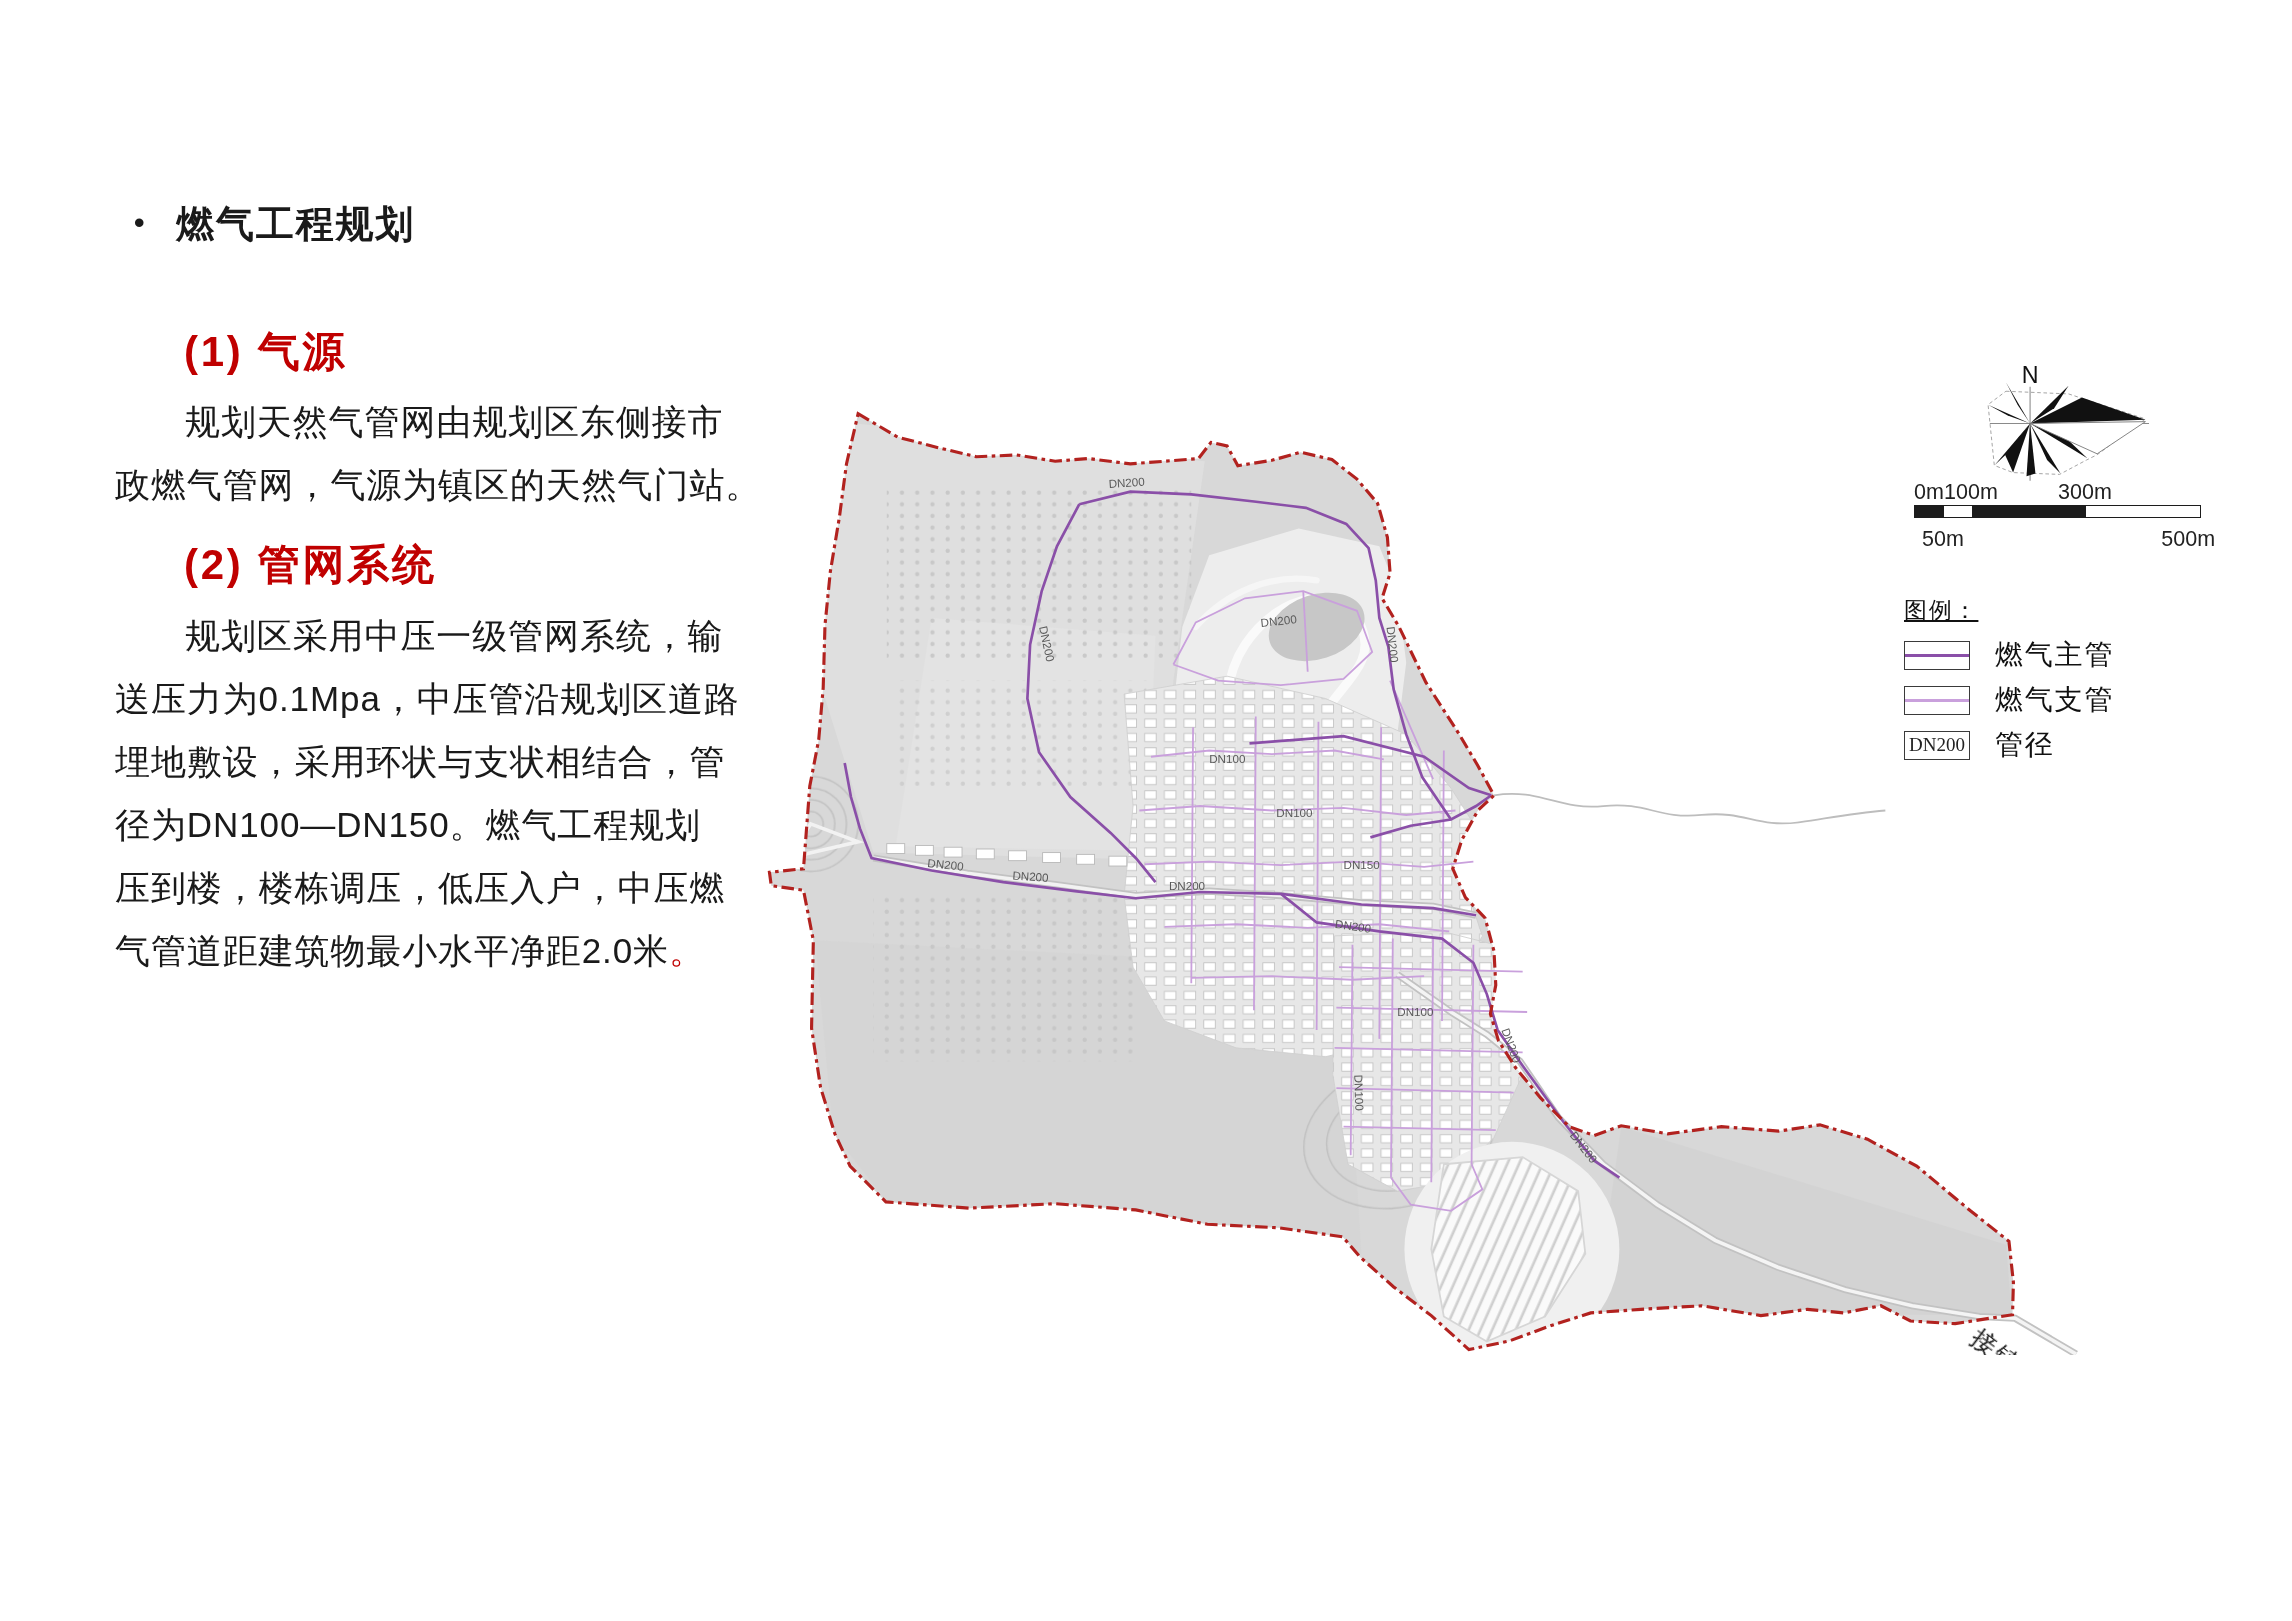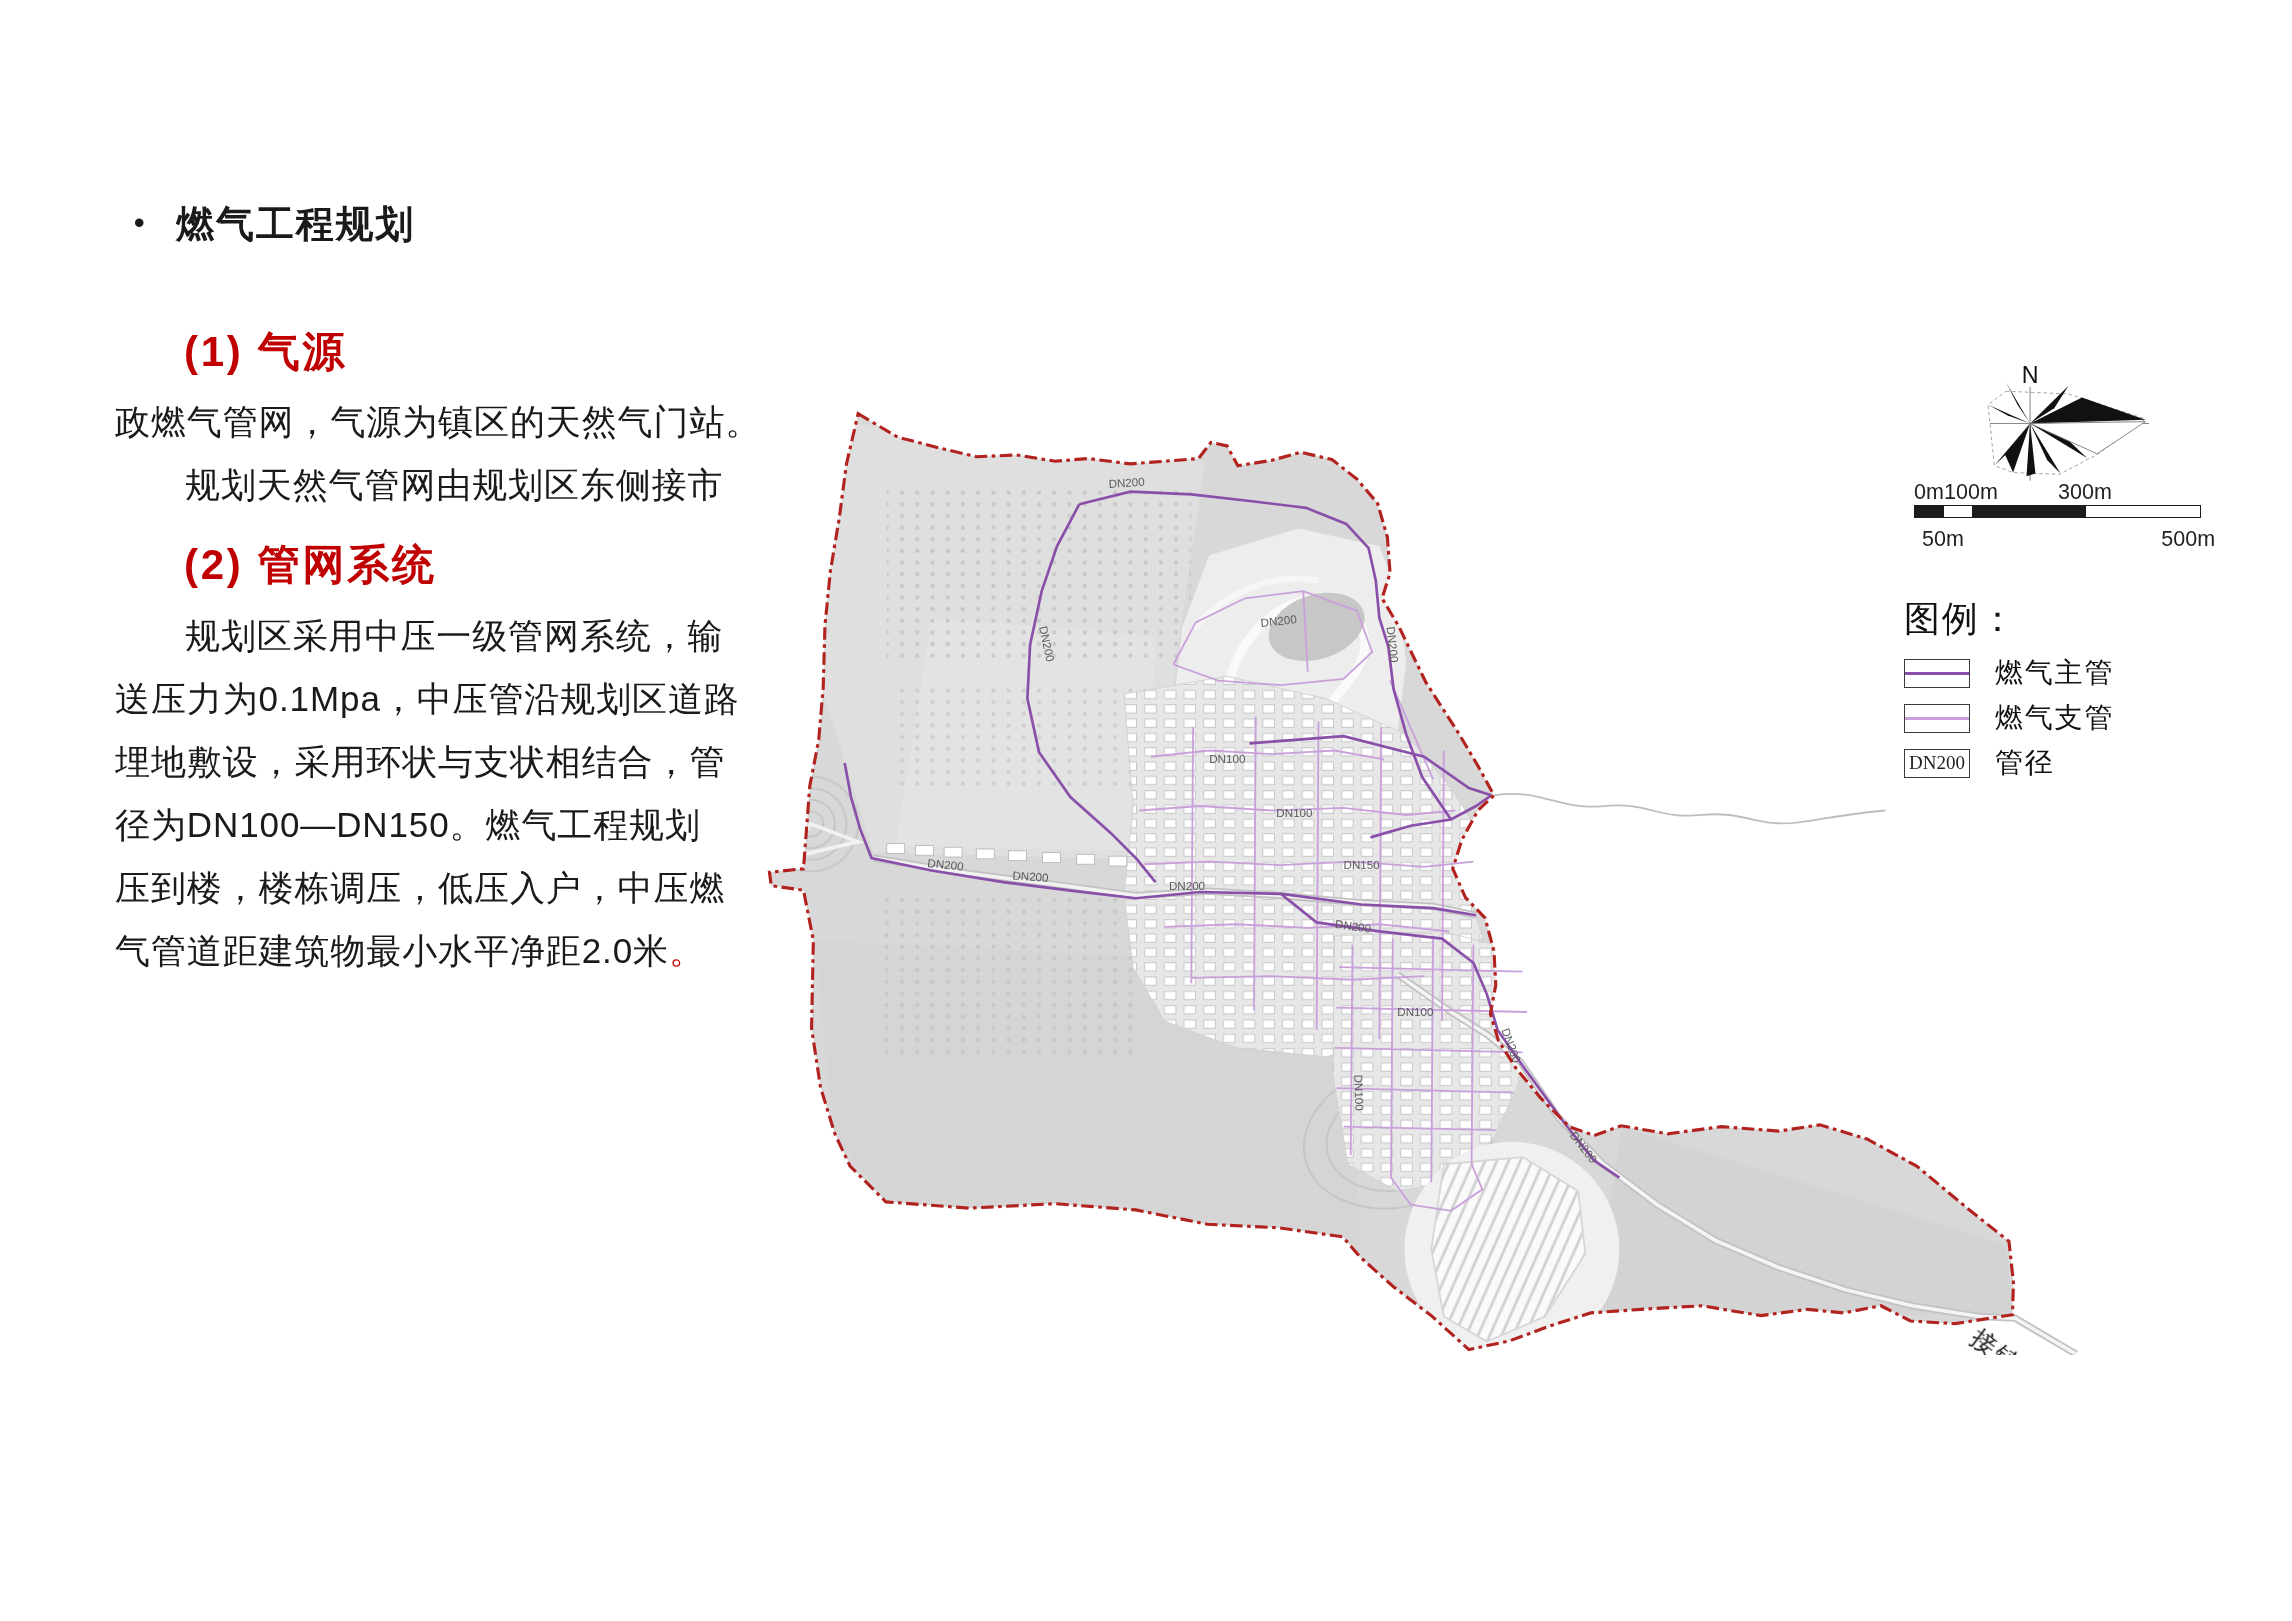--- a/index.html
+++ b/index.html
@@ -18,43 +18,43 @@
   
   .scalebar{position:absolute;left:1914px;top:480px;width:287px;height:77px;font-size:21.5px;color:#222;}
   .scalebar .tlab{position:absolute;top:0;}
   .scalebar .blab{position:absolute;top:47px;}
   .sb-bar{position:absolute;left:0;top:25px;width:285px;height:10.7px;border:1.8px solid #1c1c1c;display:flex;}
   .sb-seg{height:100%;}
   .sb-b{background:#1c1c1c;}
   .sb-w{background:#ffffff;}
   
   .legend{position:absolute;left:1904px;top:595px;}
-  .legend-title{font-size:36px;color:#111;letter-spacing:1.8px;margin-bottom:14.3px;}
+  .legend-title{font-size:23px;color:#111;letter-spacing:1.8px;margin-bottom:14.3px;text-decoration:underline;}
   .legend-row{display:flex;align-items:center;margin-bottom:15px;height:30px;}
   .swatch{position:relative;width:66px;height:29px;border:1.8px solid #3a3a3a;background:#fff;box-sizing:border-box;flex:0 0 auto;}
   .swatch .pipe-line{position:absolute;left:0;right:0;top:50%;height:2.7px;margin-top:-1.3px;}
   .pipe-main{background:#8a4fa8;}
   .pipe-branch{background:#c9a0dc;}
   .swatch.dn{display:flex;align-items:center;justify-content:center;
         font-family:"Liberation Serif","DejaVu Serif",serif;font-size:19px;color:#222;}
   .legend-label{margin-left:25px;font-size:28px;color:#111;letter-spacing:1.8px;}
 </style>
 </head>
 <body>
 
 <div class="page">
 
   <div class="doc-title">
     <span class="bullet">•</span><span>燃气工程规划</span>
   </div>
 
   <div class="sec-heading" style="top:324px">(1) 气源</div>
   <div class="para" style="top:390px">
+    <div class="line indent">规划天然气管网由规划区东侧接市</div>
     <div class="line">政燃气管网，气源为镇区的天然气门站。</div>
-    <div class="line indent">规划天然气管网由规划区东侧接市</div>
   </div>
 
   <div class="sec-heading" style="top:537px">(2) 管网系统</div>
   <div class="para" style="top:604px">
     <div class="line indent">规划区采用中压一级管网系统，输</div>
     <div class="line">送压力为0.1Mpa，中压管沿规划区道路</div>
     <div class="line">埋地敷设，采用环状与支状相结合，管</div>
     <div class="line">径为DN100—DN150。燃气工程规划</div>
     <div class="line">压到楼，楼栋调压，低压入户，中压燃</div>
     <div class="line"><span>气管道距建筑物最小水平净距2.0米</span><span class="red-period">。</span></div>

